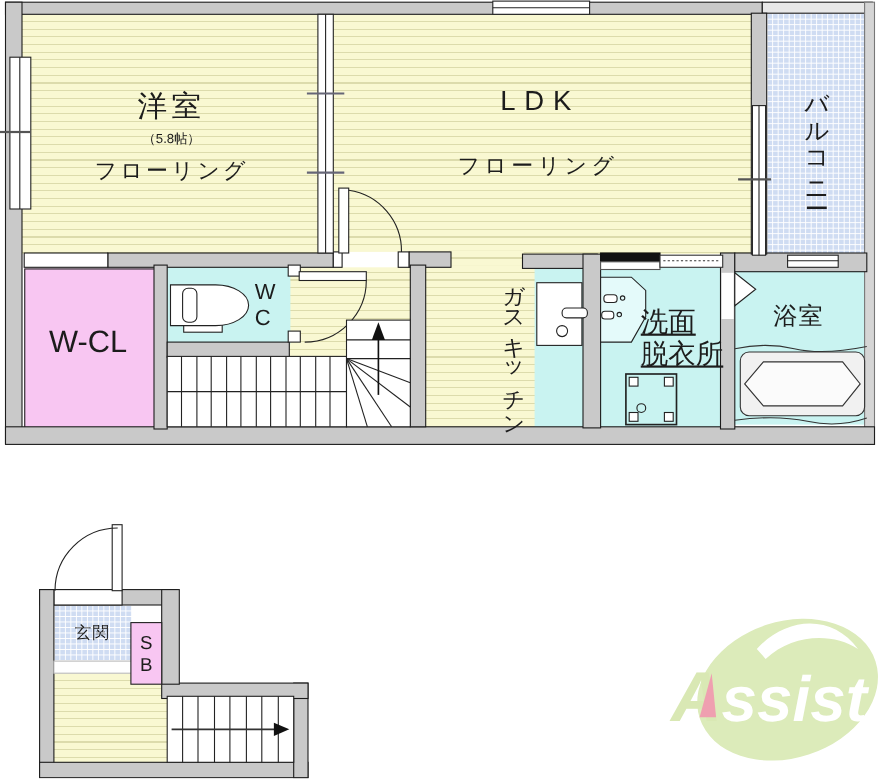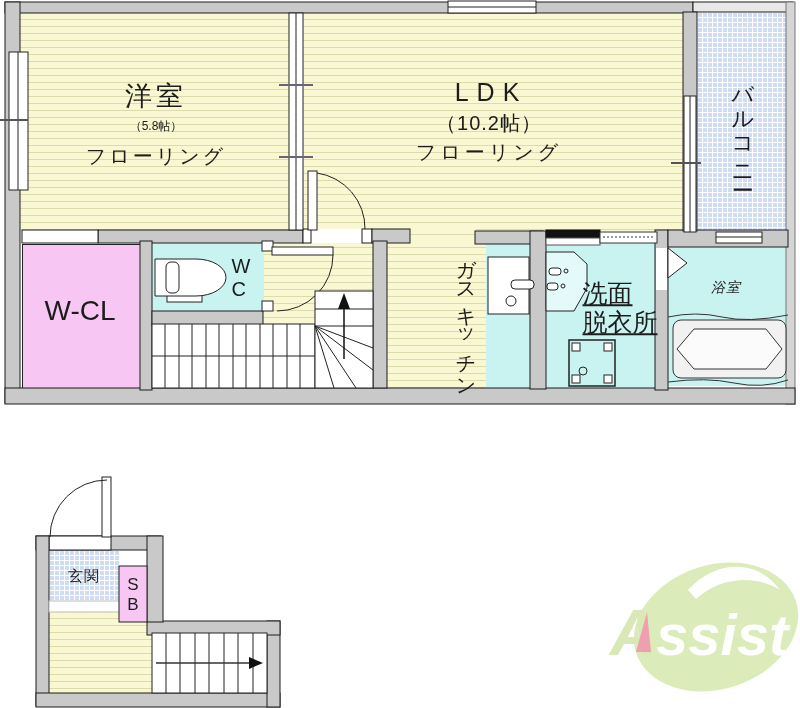--- a/index.html
+++ b/index.html
@@ -205,30 +205,29 @@
       <polygon points="647,612 636,652 651,652" fill="#ef9fb0"></polygon>
       <text x="656" y="655" font-size="58" font-style="italic" font-weight="bold" font-family="Liberation Sans, DejaVu Sans, sans-serif" fill="#ffffff">ssist</text>
     </g>
   </svg>
 
   <div class="lbl" style="left:156px;top:97px;font-size:27px;letter-spacing:4px;">洋室</div>
   <div class="lbl" style="left:156px;top:127px;font-size:12px;">（5.8帖）</div>
   <div class="lbl" style="left:156px;top:156px;font-size:20px;letter-spacing:3px;">フローリング</div>
 
   <div class="lbl" style="left:491px;top:92px;font-size:25px;letter-spacing:8px;">LDK</div>
-  <div class="lbl" style="left:489px;top:123px;font-size:20px;letter-spacing:1px;">（10.2帖）</div>
   <div class="lbl" style="left:489px;top:152px;font-size:20px;letter-spacing:4px;">フローリング</div>
 
   <div class="lbl vert" style="left:743px;top:125px;font-size:22px;">バルコニー</div>
 
   <div class="lbl" style="left:80px;top:311px;font-size:28px;">W-CL</div>
   <div class="lbl" style="left:241px;top:278px;font-size:20px;">W
 C</div>
 
   <div class="lbl vert" style="left:466px;top:317px;font-size:20px;letter-spacing:1px;">ガスキッチン</div>
   <div class="lbl" style="left:620px;top:308px;font-size:25px;text-decoration:underline;">洗面
 脱衣所</div>
-  <div class="lbl" style="left:726px;top:287px;font-size:14px;letter-spacing:1px;font-style:italic;">浴室</div>
+  <div class="lbl" style="left:726px;top:287px;font-size:22px;letter-spacing:1px;">浴室</div>
 
   <div class="lbl" style="left:84px;top:576px;font-size:15px;letter-spacing:1px;">玄関</div>
   <div class="lbl" style="left:133px;top:595px;font-size:17px;">S
 B</div>
 </div>
 
 </body></html>

